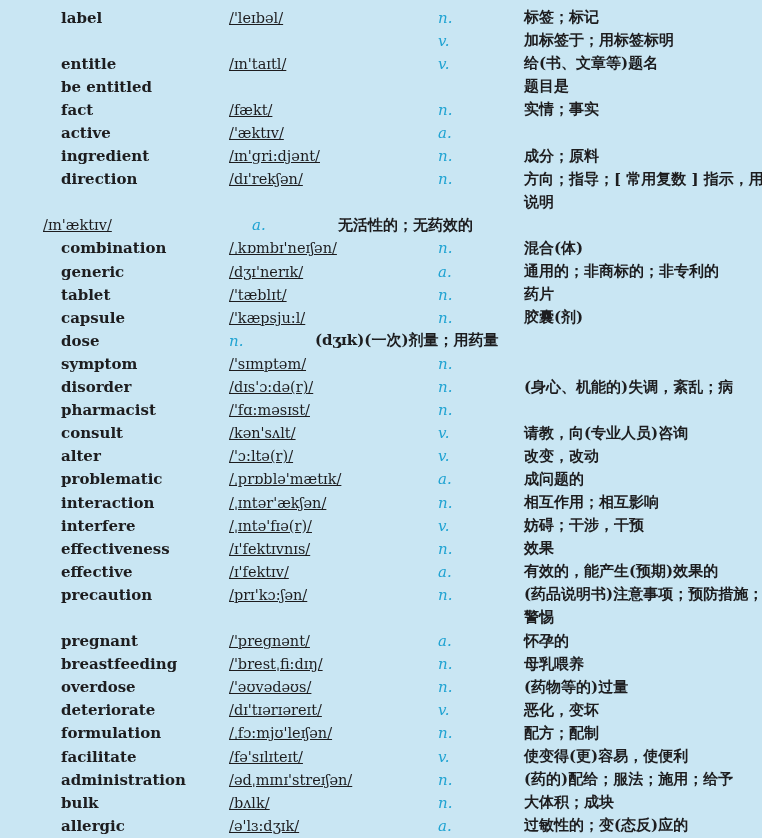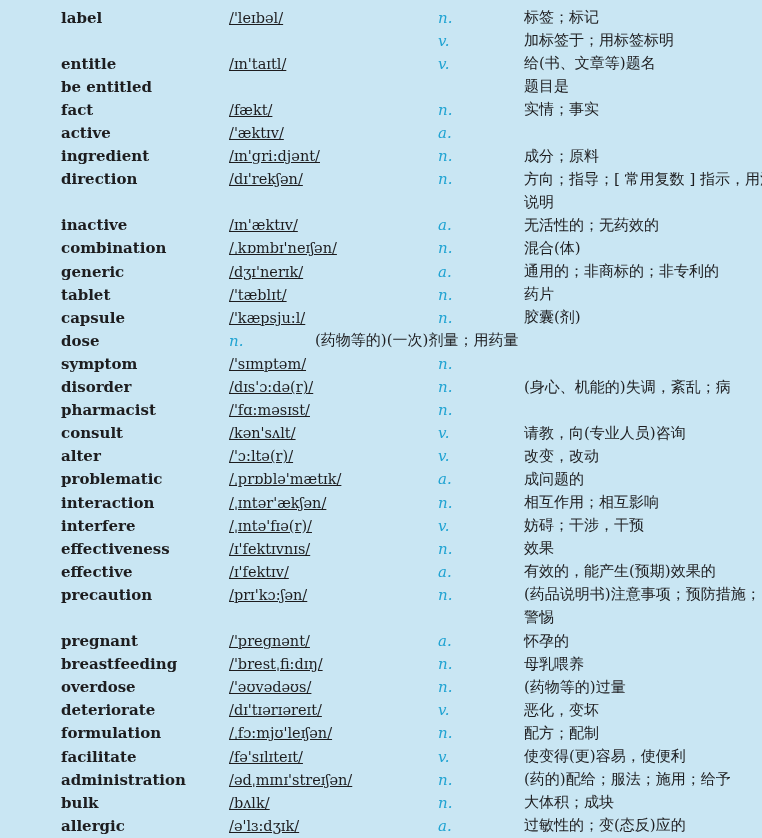--- a/index.html
+++ b/index.html
@@ -41,20 +41,21 @@
     width: 86px;
     flex: 0 0 86px;
     font-style: italic;
     font-size: 15px;
     color: #1fa3d2;
   }
   .def {
     flex: 1 1 auto;
     font-size: 15px;
     white-space: nowrap;
+    font-weight: bold;
   }
 </style>
 </head>
 <body>
 
 <div class="page" id="rows" style="background: rgb(201, 230, 243); color: rgb(29, 29, 31);">
     <div class="row">
     <span class="word">label</span>
     <span class="phon">/'leɪbəl/</span>
     <span class="pos" style="color: rgb(31, 163, 210);">n.</span>
@@ -101,21 +102,20 @@
     <span class="pos" style="color: rgb(31, 163, 210);">n.</span>
     <span class="def">方向；指导；[ 常用复数 ] 指示，用法</span>
   </div>
     <div class="row">
     <span class="word"></span>
     <span class="phon"></span>
     <span class="pos" style="color: rgb(31, 163, 210);"></span>
     <span class="def">说明</span>
   </div>
     <div class="row">
-    <span class="word">inactive</span>
     <span class="phon">/ɪn'æktɪv/</span>
     <span class="pos" style="color: rgb(31, 163, 210);">a.</span>
     <span class="def">无活性的；无药效的</span>
   </div>
     <div class="row">
     <span class="word">combination</span>
     <span class="phon">/ˌkɒmbɪ'neɪʃən/</span>
     <span class="pos" style="color: rgb(31, 163, 210);">n.</span>
     <span class="def">混合(体)</span>
   </div>
@@ -133,21 +133,21 @@
   </div>
     <div class="row">
     <span class="word">capsule</span>
     <span class="phon">/'kæpsju:l/</span>
     <span class="pos" style="color: rgb(31, 163, 210);">n.</span>
     <span class="def">胶囊(剂)</span>
   </div>
     <div class="row">
     <span class="word">dose</span>
     <span class="pos" style="color: rgb(31, 163, 210);">n.</span>
-    <span class="def">(药物等的)(一次)剂量；用药量</span>
+    <span class="def">(dʒɪk)(一次)剂量；用药量</span>
   </div>
     <div class="row">
     <span class="word">symptom</span>
     <span class="phon">/'sɪmptəm/</span>
     <span class="pos" style="color: rgb(31, 163, 210);">n.</span>
   </div>
     <div class="row">
     <span class="word">disorder</span>
     <span class="phon">/dɪs'ɔ:də(r)/</span>
     <span class="pos" style="color: rgb(31, 163, 210);">n.</span>

